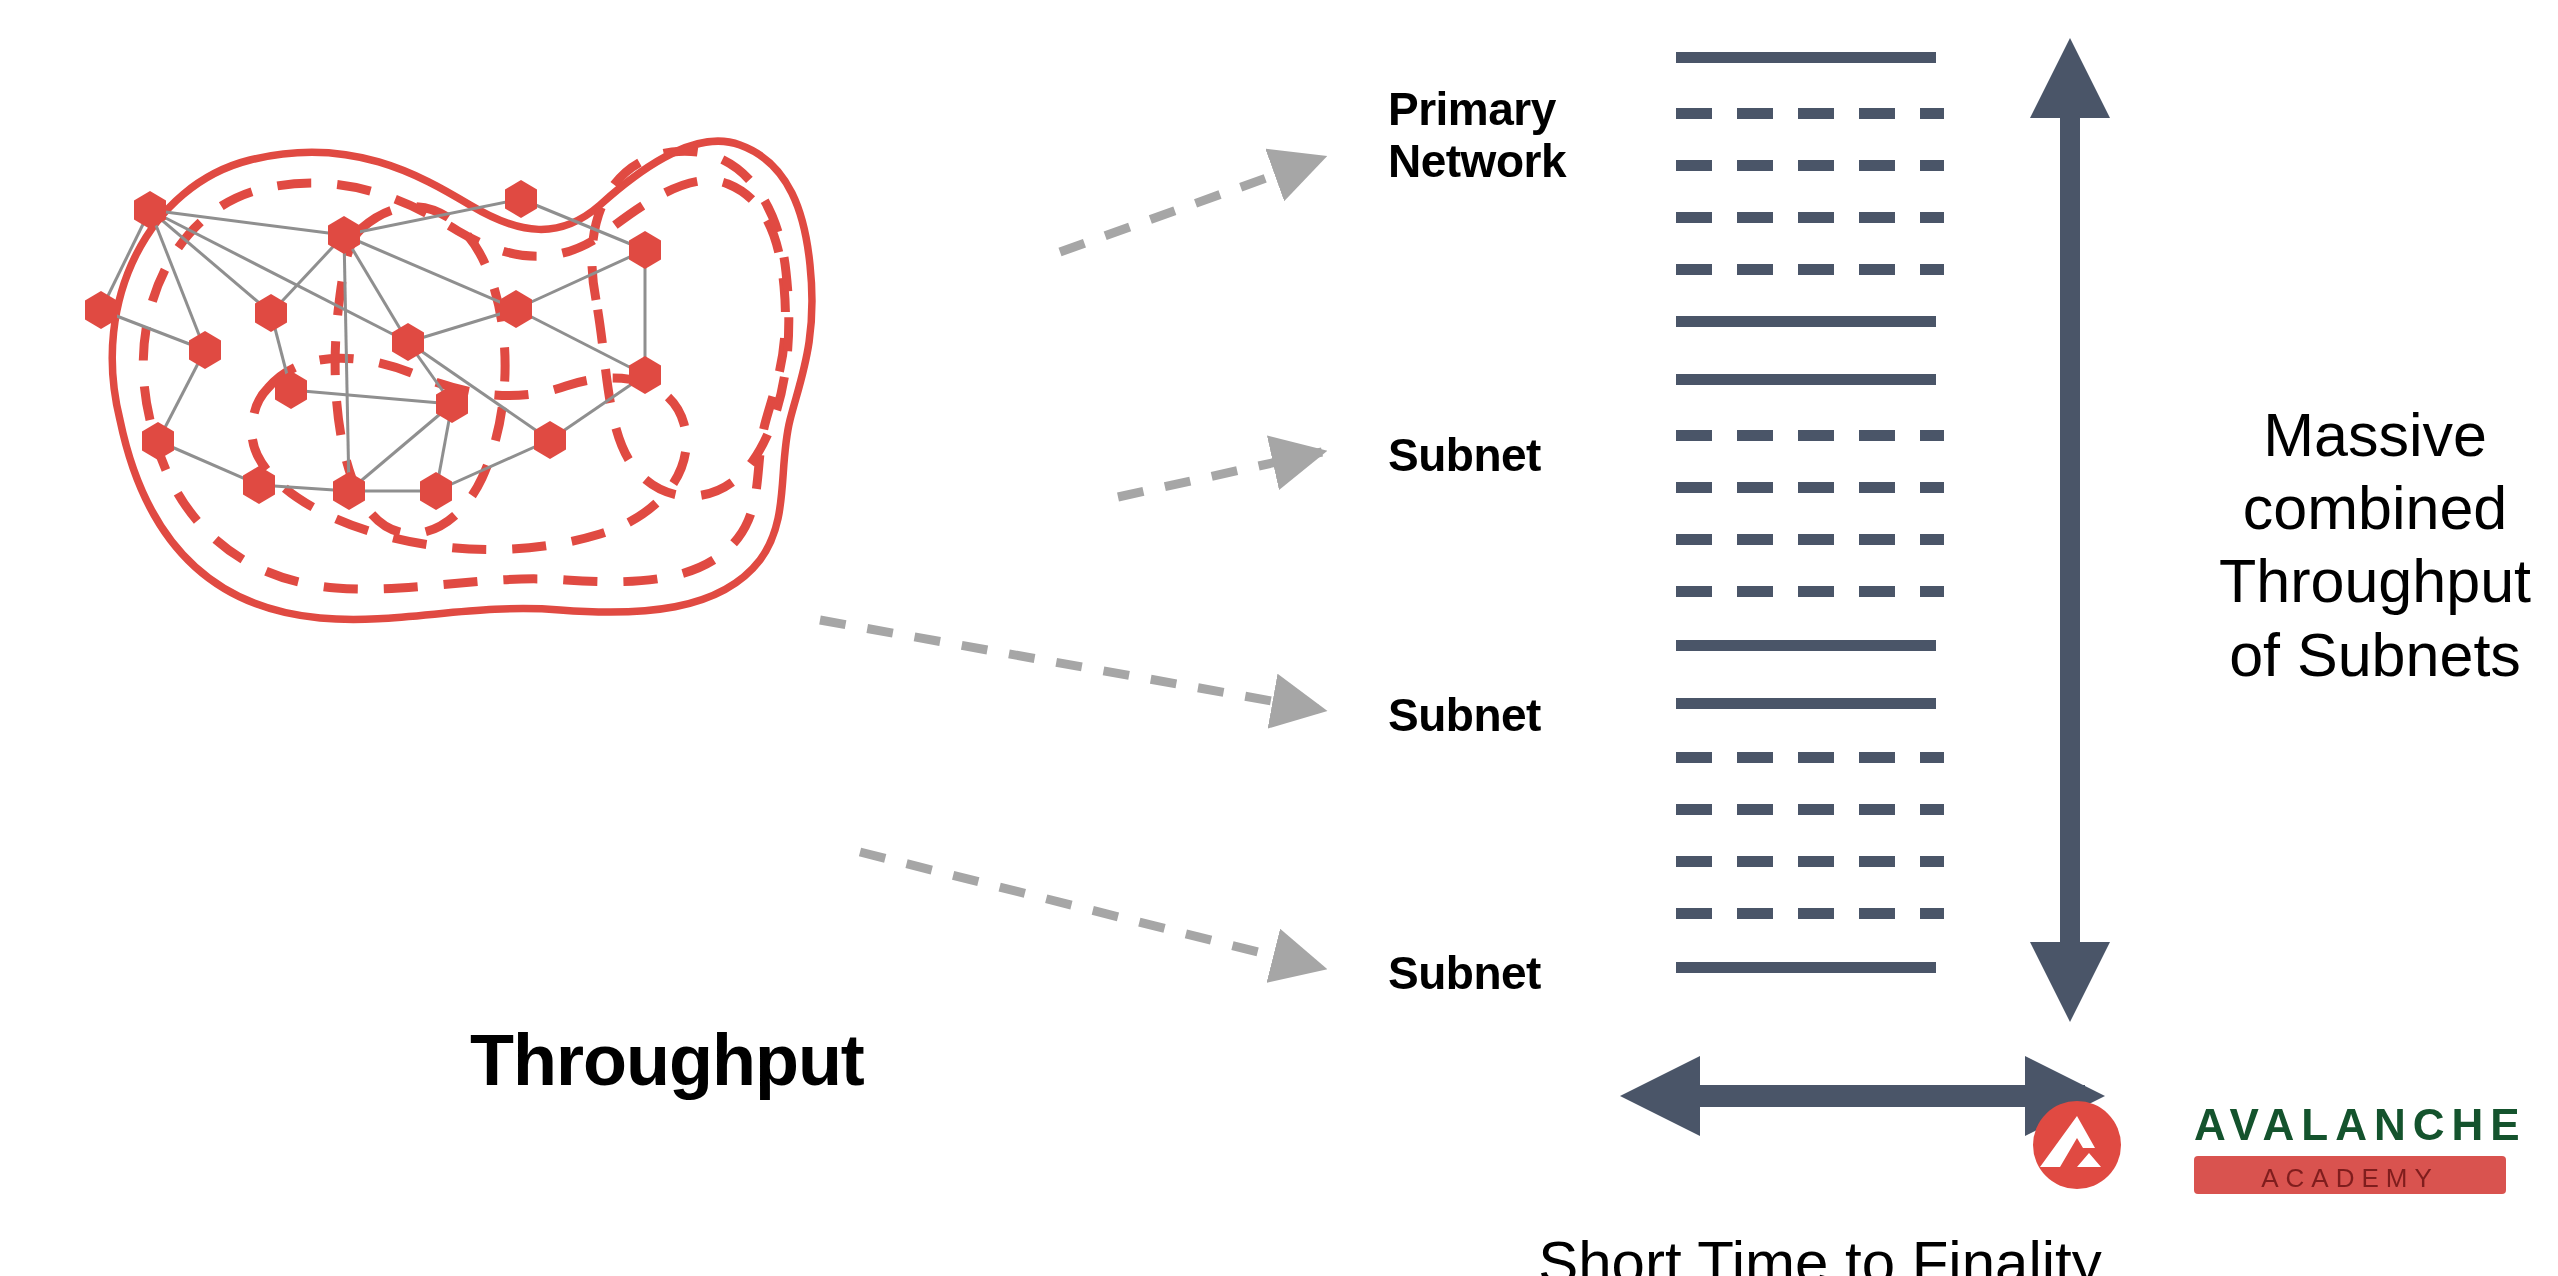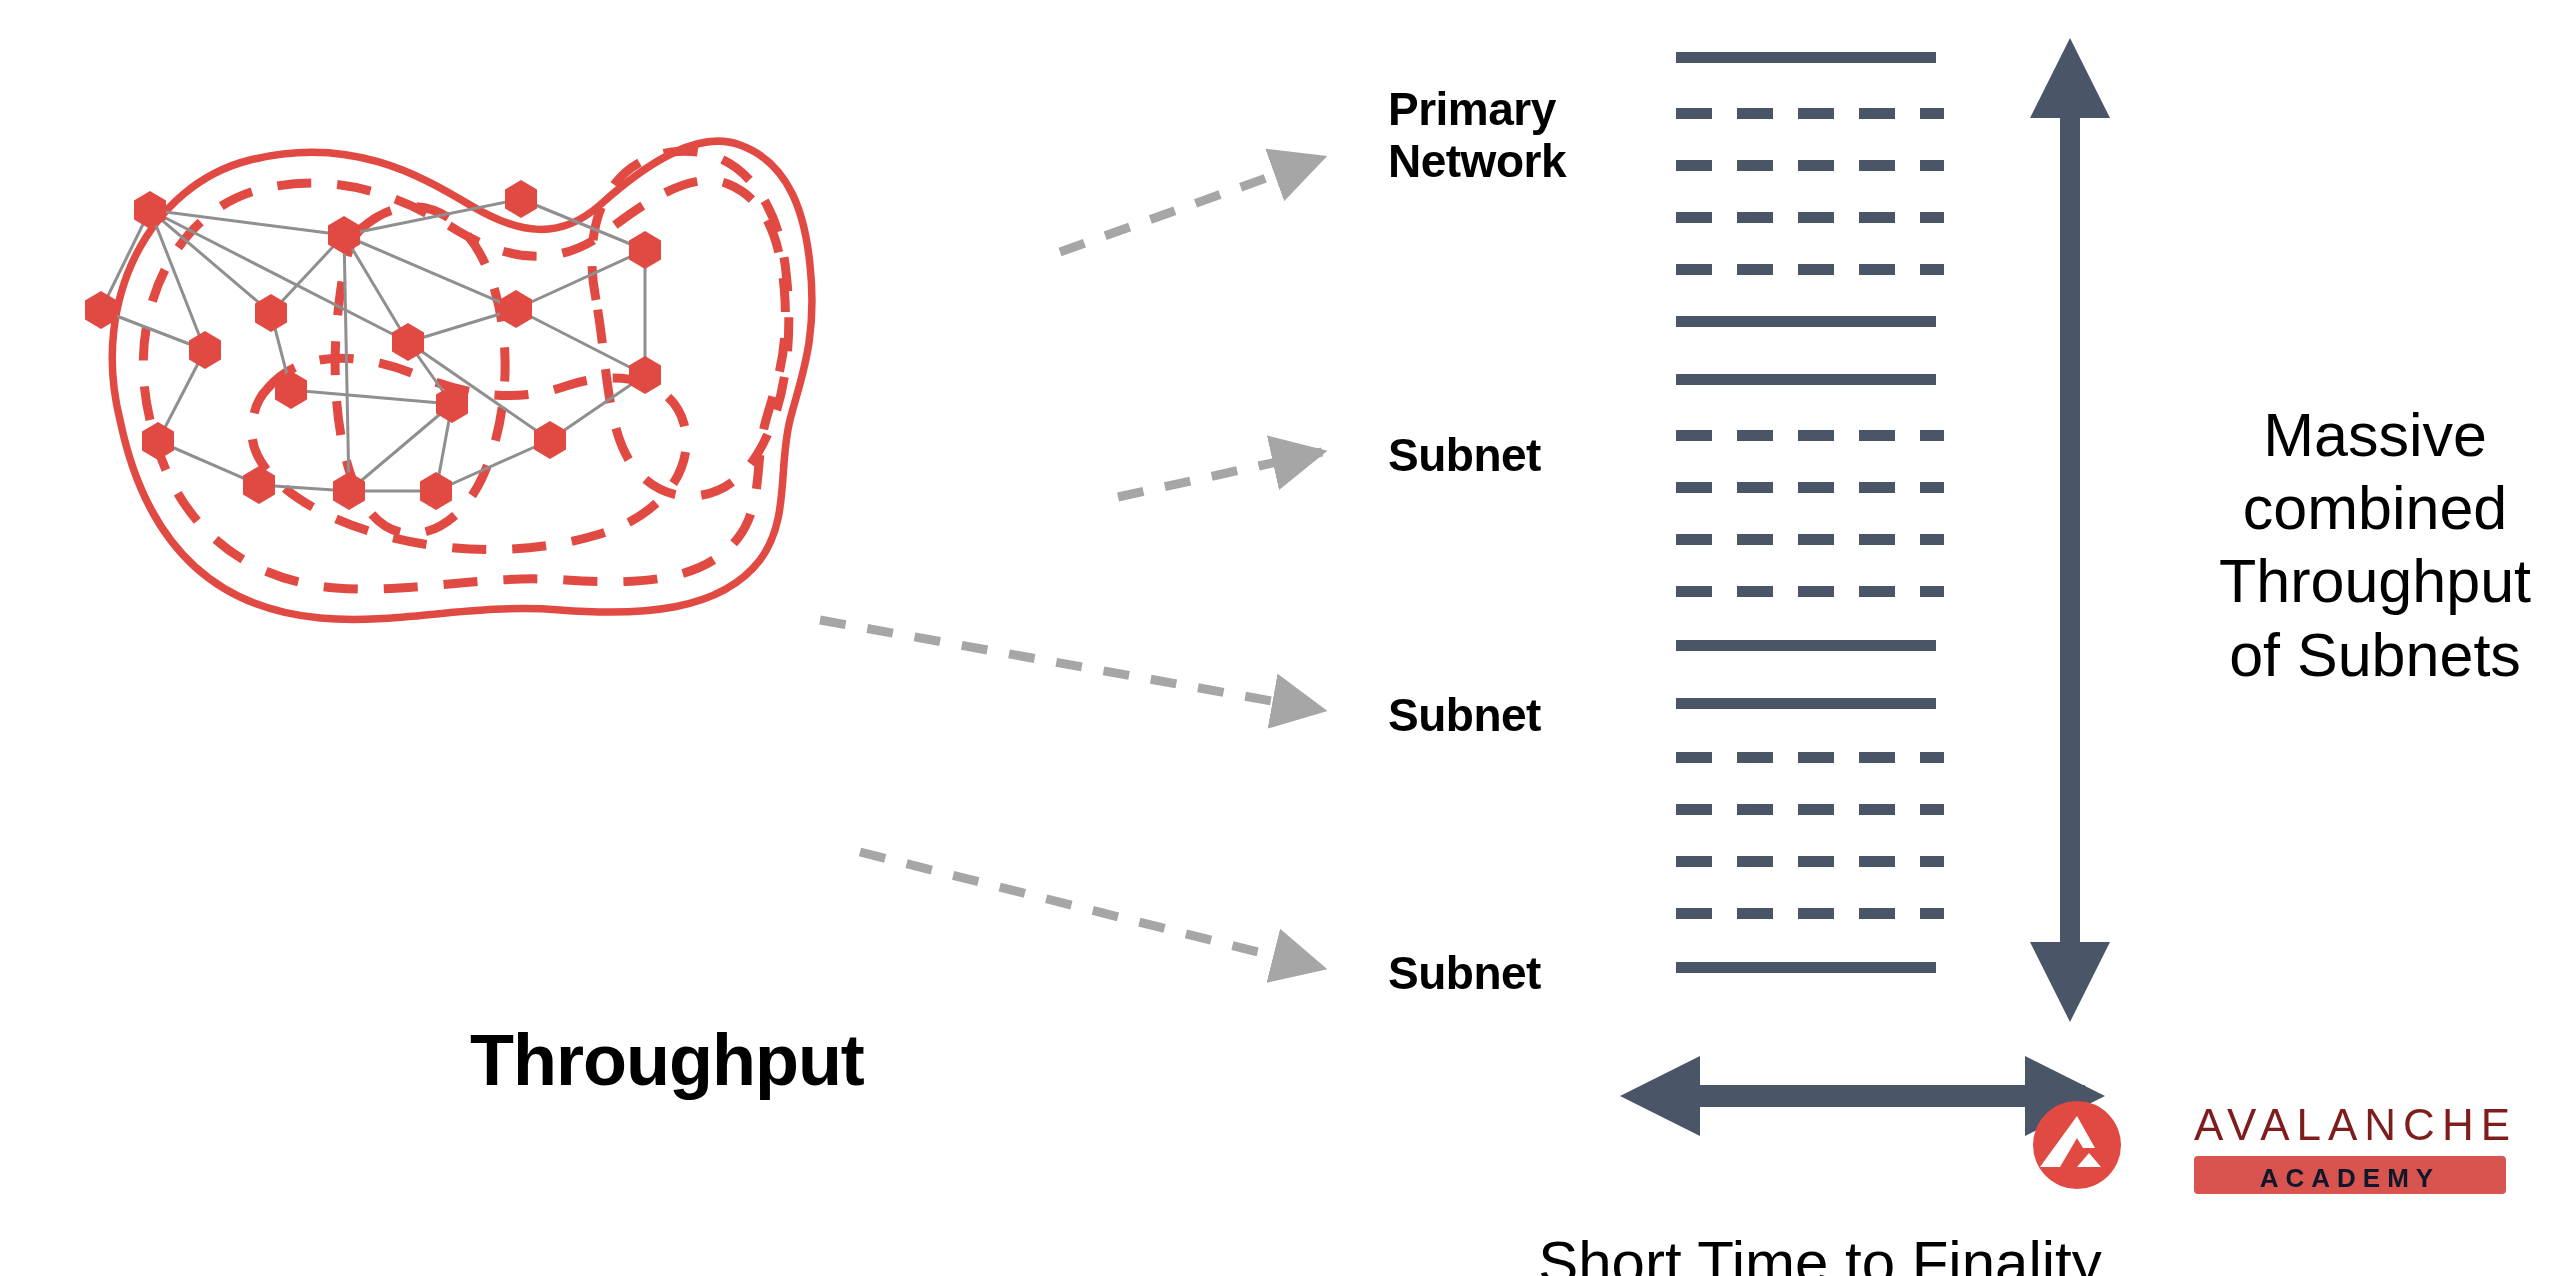--- a/index.html
+++ b/index.html
@@ -70,29 +70,29 @@
     top: 1185px;
     width: 580px;
     text-align: center;
     font-size: 60px;
     font-weight: normal;
   }
   .logo-wordmark {
     position: absolute;
     font-size: 44px;
     letter-spacing: 7px;
-    color: #7f1d1d;
-    font-weight: normal;
+    color: #14532d;
+    font-weight: bold;
   }
   .logo-academy {
     position: absolute;
     font-size: 26px;
     letter-spacing: 7px;
-    color: #0f172a;
-    font-weight: bold;
+    color: #7f1d1d;
+    font-weight: normal;
     text-align: center;
   }
 </style>
 </head>
 <body>
 
 <div id="stage">
 
   <svg id="scene" viewBox="0 0 2558 1276" xmlns="http://www.w3.org/2000/svg">
 

